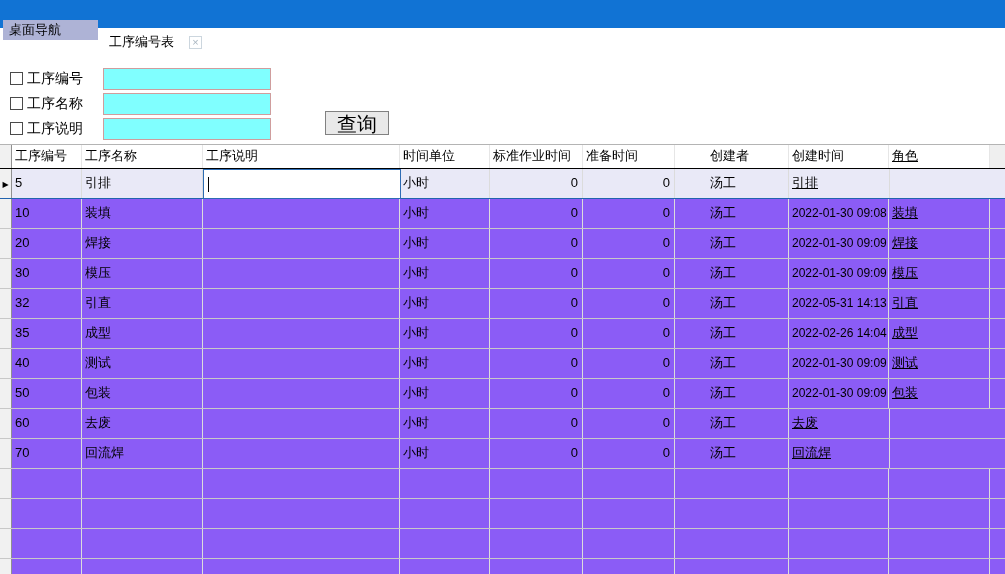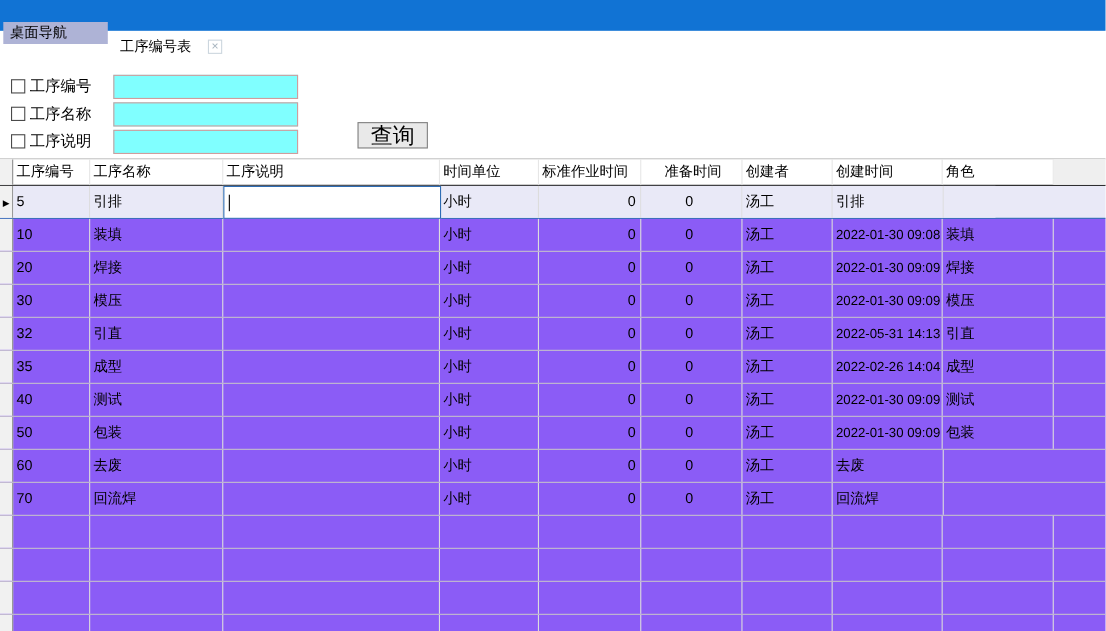--- a/index.html
+++ b/index.html
@@ -35,21 +35,21 @@
     border-right:1px solid #e6e6e6;flex:0 0 auto;}
   .row{display:flex;height:30px;background:#8b5cf6;border-bottom:1px solid #c8c8c8;position:relative;}
   .cell{height:29px;line-height:28px;padding-left:3px;overflow:hidden;white-space:nowrap;
     border-right:1px solid #dcdcdc;flex:0 0 auto;}
   .num{text-align:right;padding-right:4px;padding-left:0;}
   .ts{font-size:12px;}
   .sel{background:#f1f1f1;border-right:1px solid #909090;padding-left:0;text-align:center;}
   .hsel{background:#f1f1f1;border-right:1px solid #909090;}
   .hextra{background:#efefef;}
   .w0{width:12px;}  .w1{width:70px;} .w2{width:121px;} .w3{width:197px;} .w4{width:90px;}
-  .w5{width:93px;}  .w6{width:92px;text-align:center;} .w7{width:82px;}  .w8{width:100px;} .w9{width:101px;}
+  .w5{width:93px;}  .w6{width:92px;} .w7{width:82px;margin-left:32px;}  .w8{width:100px;} .w9{width:101px;text-decoration:underline;}
   .w10{width:47px;border-right:none;}
   .row-selected{background:#e9e9f7;border-bottom:1px solid #2264ae;}
   .row-selected .cell{background:#e9e9f7;}
   .row-selected .sel{background:#f1f1f1;}
   .arrow{font-size:8px;line-height:29px;color:#000;}
   .editor{position:absolute;left:203px;top:0;width:198px;height:30px;background:#fff;
     border:1px solid #2e6cb4;}
   .caret{position:absolute;left:4px;top:7px;width:1px;height:15px;background:#000;}
 </style>
 </head>

